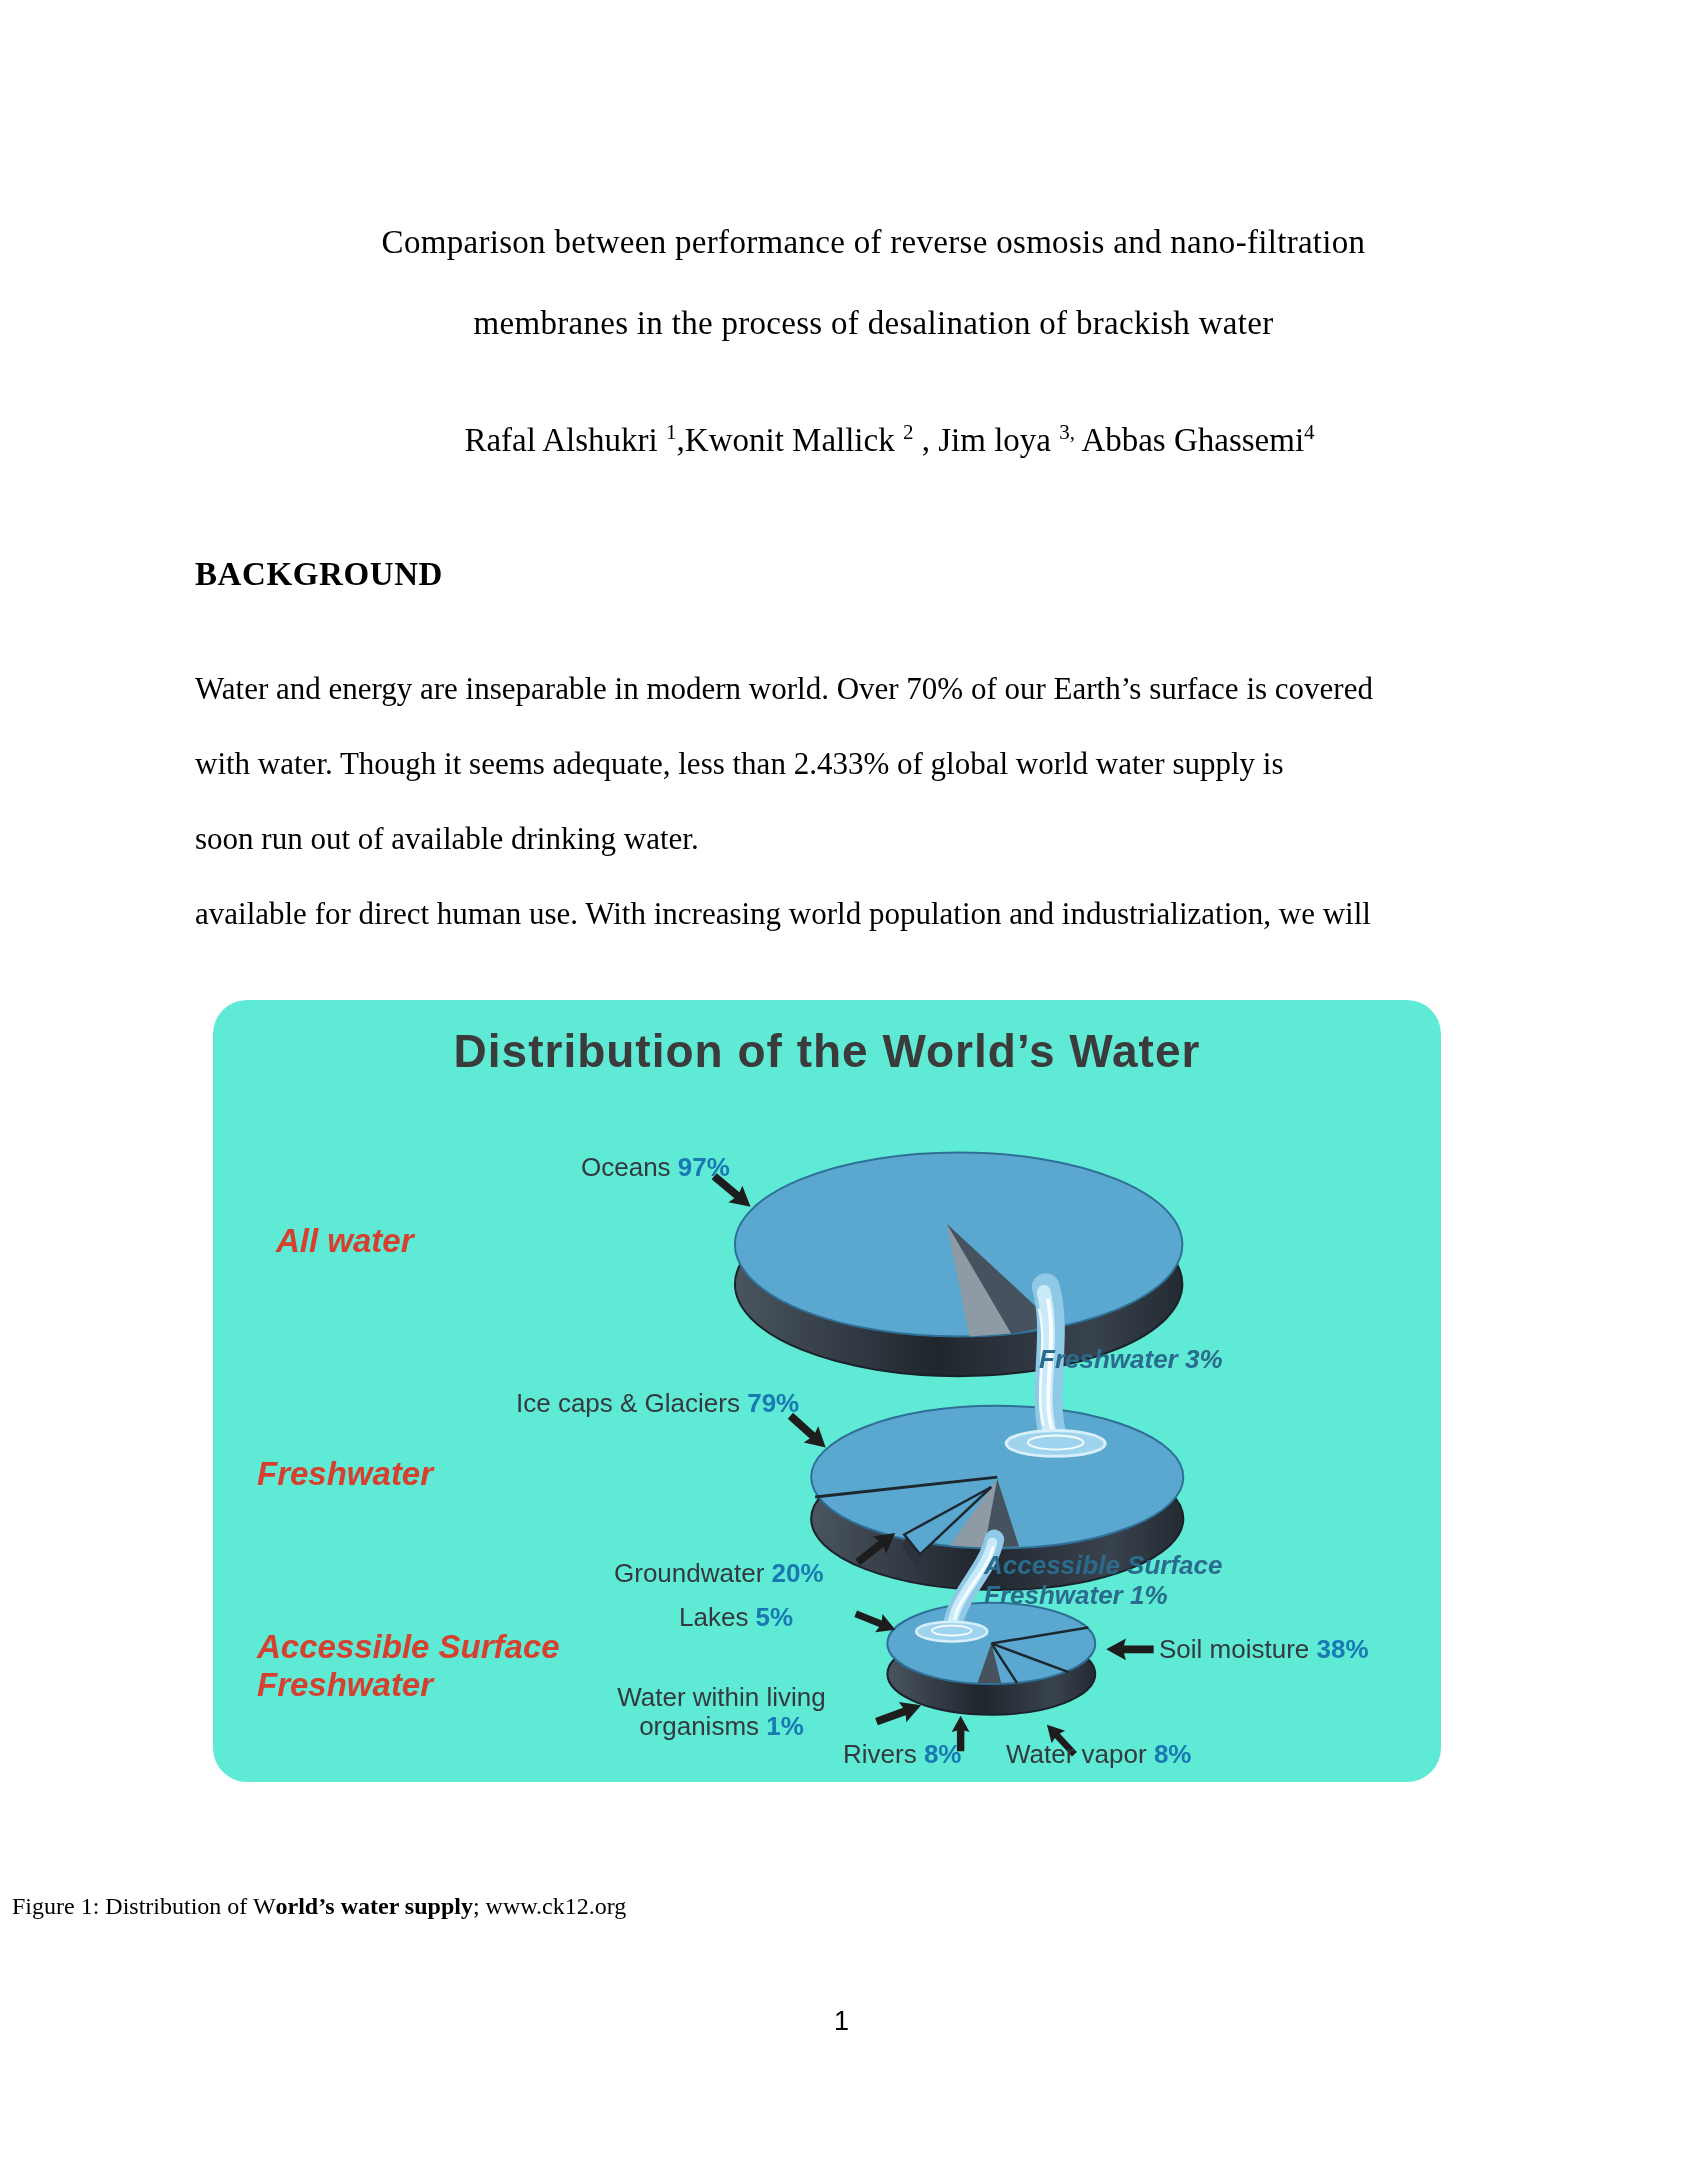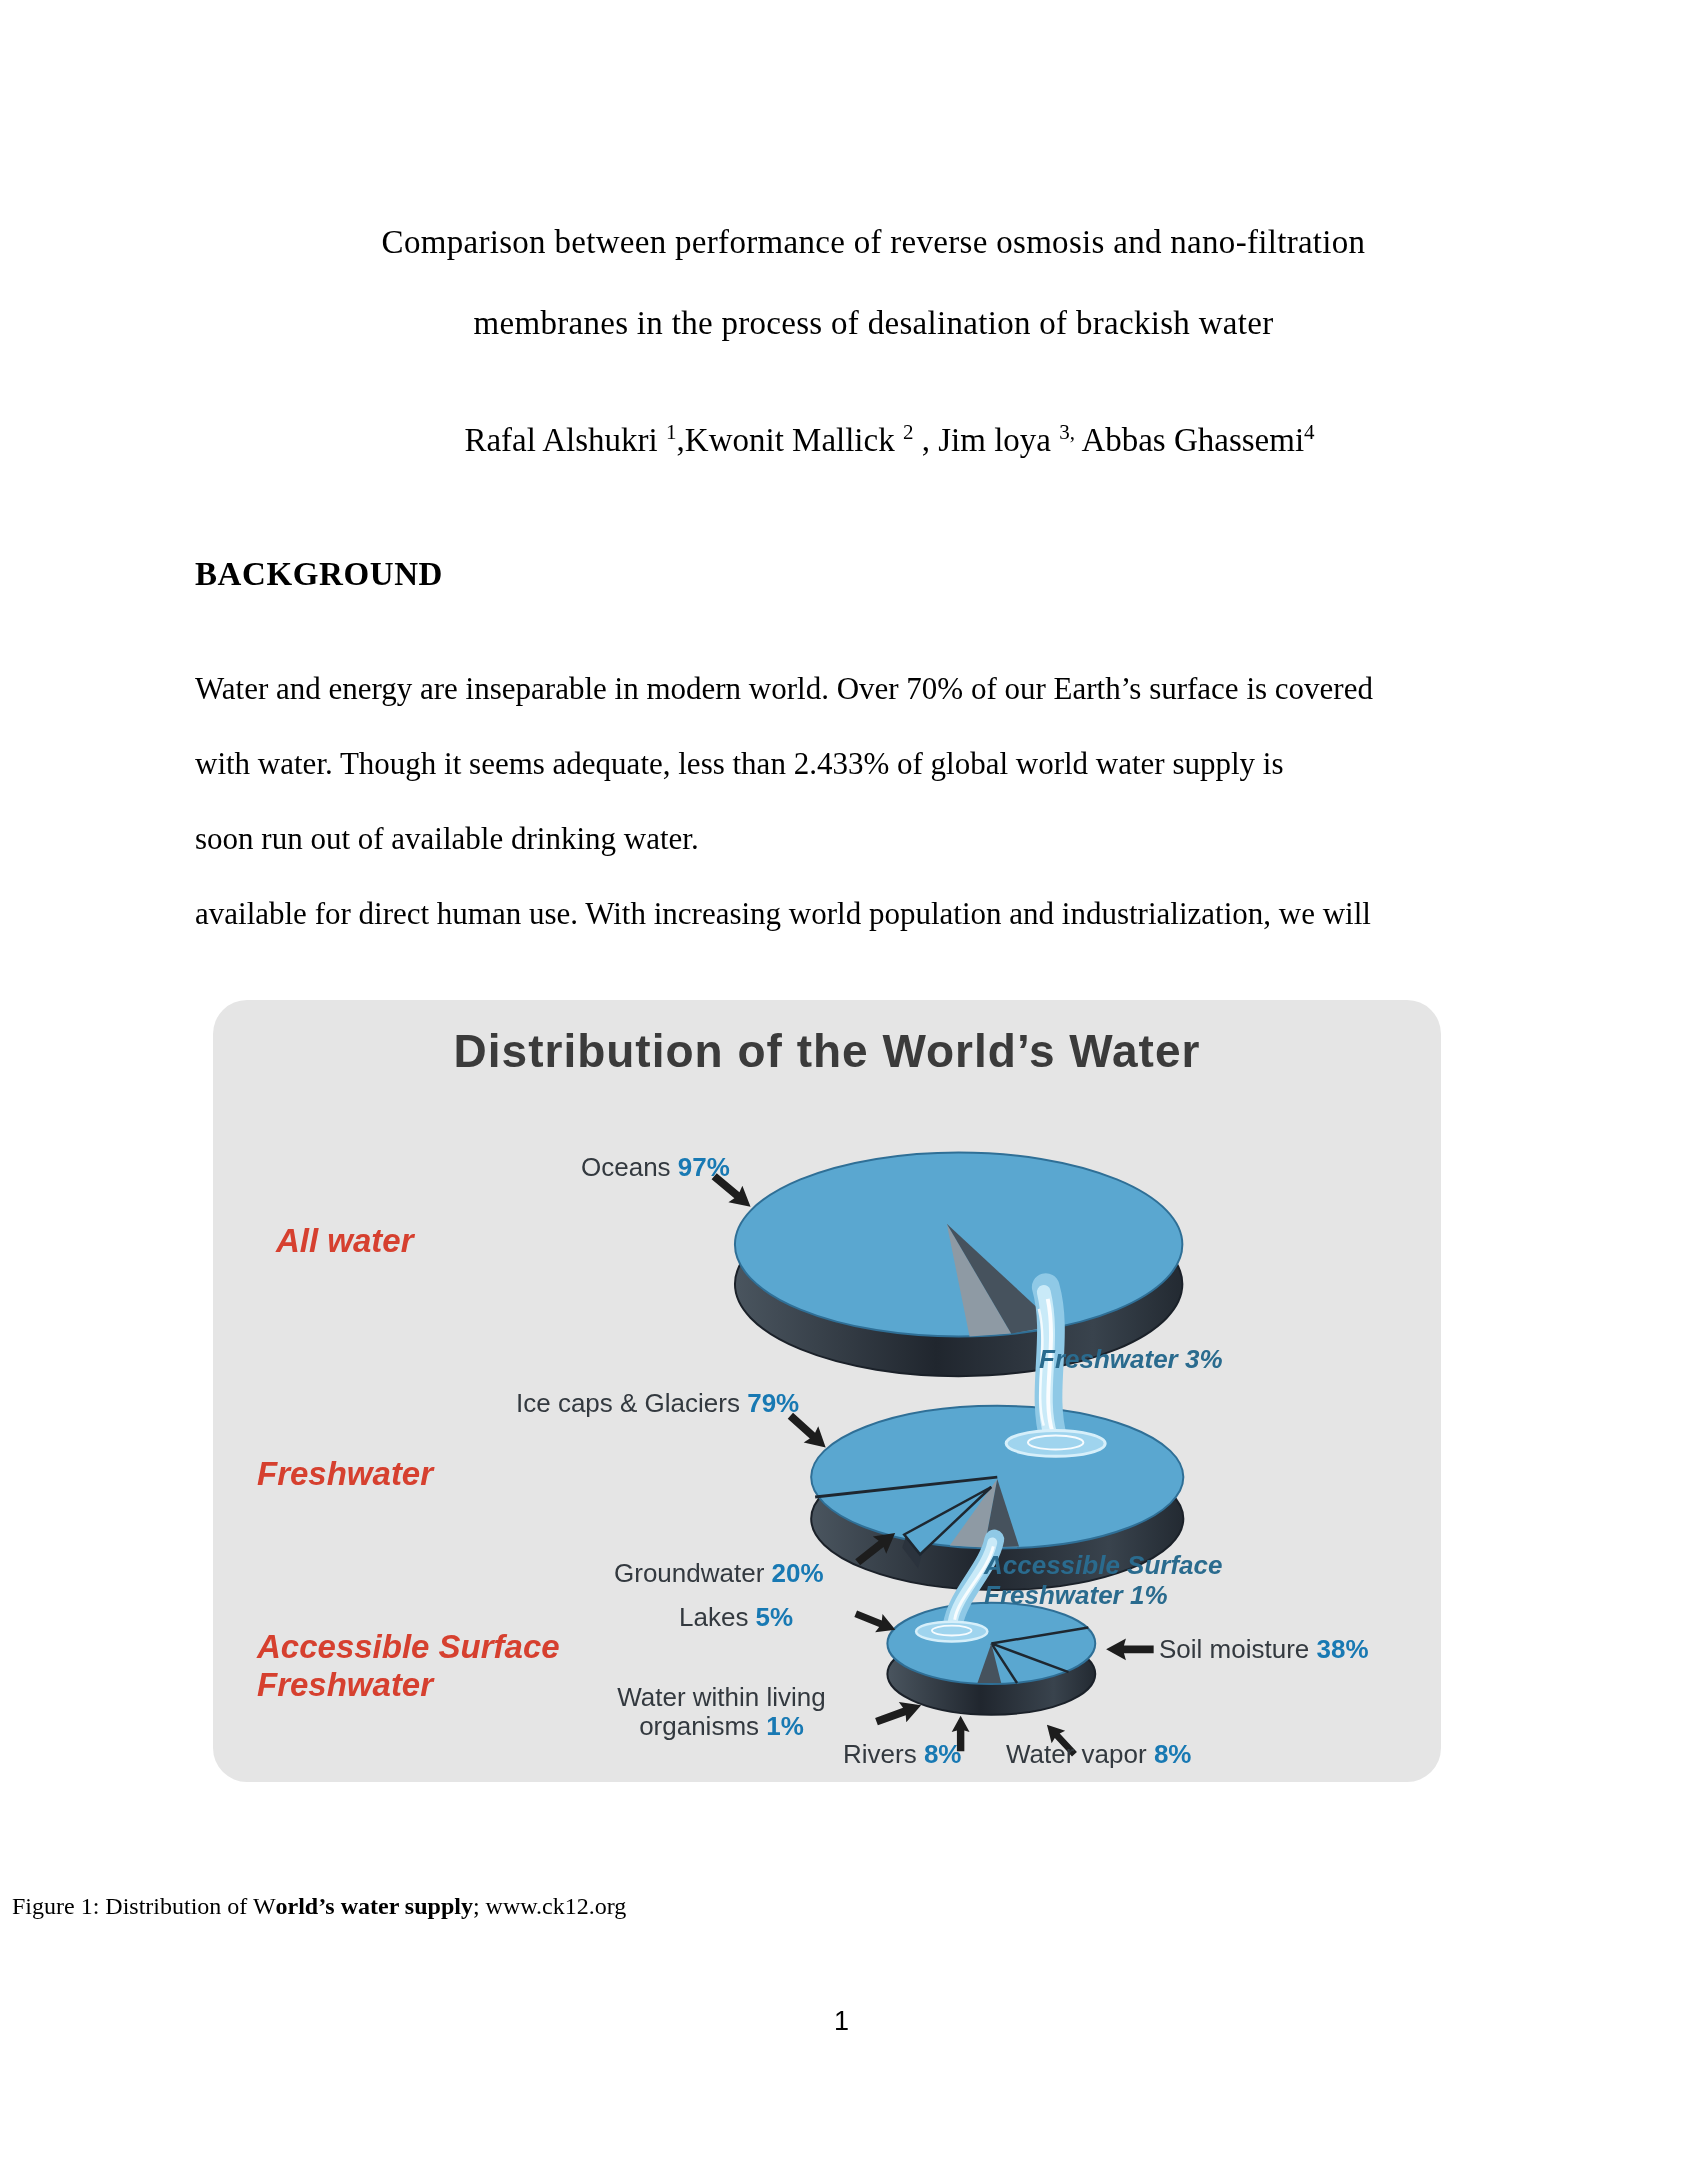--- a/index.html
+++ b/index.html
@@ -14,21 +14,21 @@
   .authors sup { font-size:21px; }
   .section-heading { left:195px; font-size:33px; letter-spacing:0.6px;font-weight:bold; }
   .paragraph { left:195px; top:671px; width:1317px; font-size:31px; }
   .paragraph .pline { height:75px; }
   .caption { left:0; width:100%; text-align:left; font-size:24px;margin-left:12px; }
   .page-number { left:0; width:100%; text-align:center; font-family:"Liberation Sans", sans-serif; font-size:27px; }
 
   
   .figure {
     left:213px; top:1000px; width:1228px; height:782px;
-    background:#e5e5e5; border-radius:34px;
+    background:#5eead4; border-radius:34px;
     font-family:"Liberation Sans", sans-serif; color:#33393f;
   }
   .figure svg.art { position:absolute; left:0; top:0; }
   .fig-title {
     left:0; top:24px; width:100%; text-align:center;
     font-size:46px; font-weight:600; color:#3b3b3b; letter-spacing:1px;
   }
   .flabel { font-size:26px; white-space:nowrap; }
   .flabel b { color:#1879b3; font-weight:700; }
   .red-label { font-size:33px; font-weight:700; font-style:italic; color:#d6402f; line-height:38px; white-space:nowrap; }

